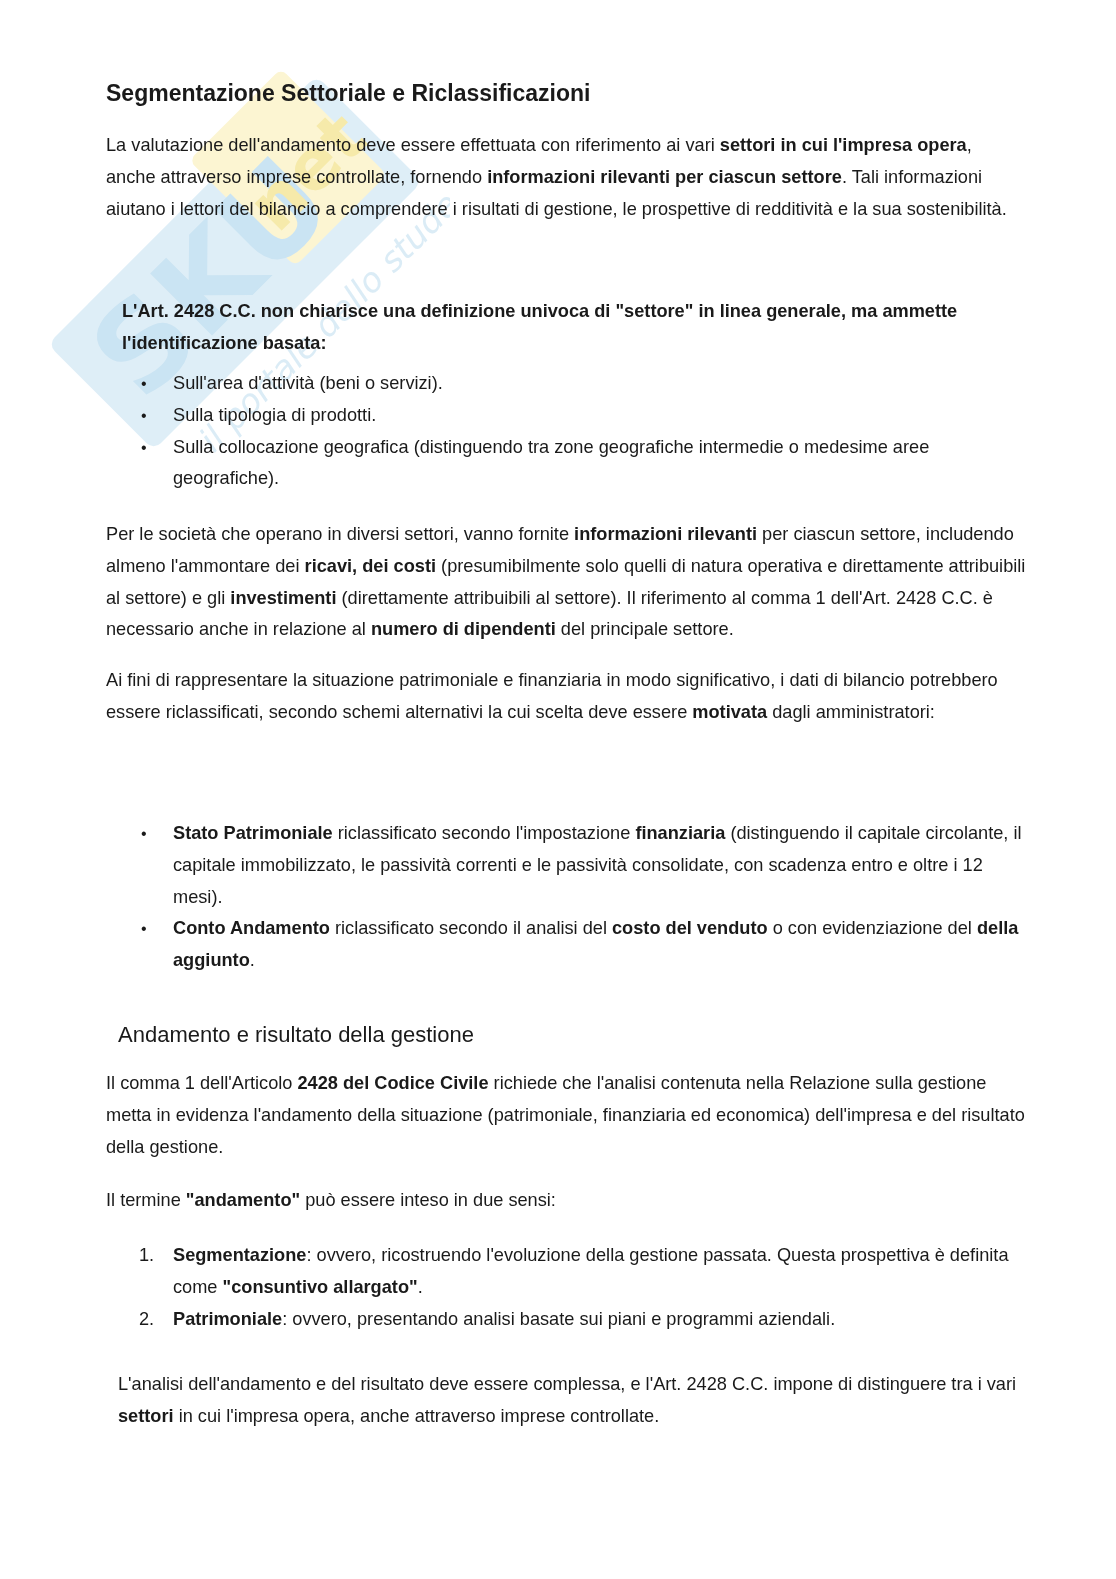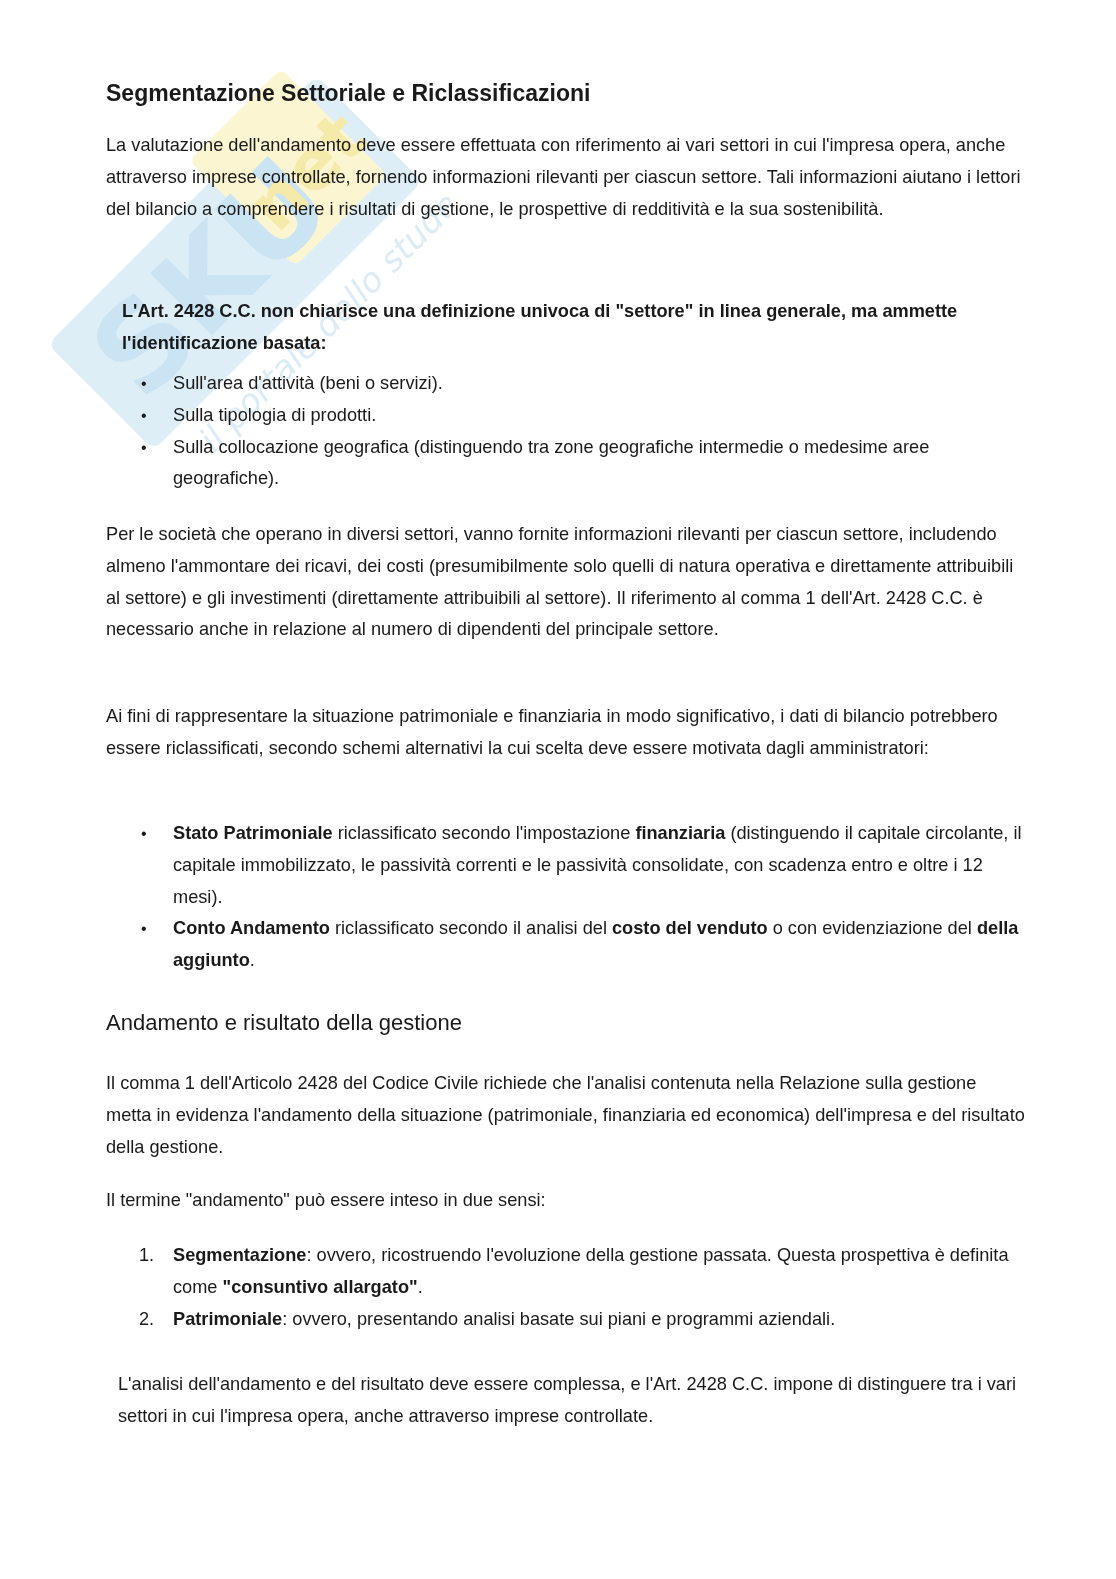--- a/index.html
+++ b/index.html
@@ -40,21 +40,21 @@
       line-height: 26px;
       white-space: nowrap;
     }
     .para {
       position: absolute;
       left: 0;
       width: 920px;
       font-size: 18.2px;
       line-height: 31.8px;
     }
-    .para b { font-weight: normal; }
+    .para b { font-weight: bold; }
     .list {
       position: absolute;
       left: 0;
       width: 920px;
       margin: 0;
       padding: 0;
       list-style: none;
       font-size: 18.2px;
       line-height: 31.8px;
     }
@@ -108,28 +108,28 @@
   <p class="para" style="top:280px; margin:16px;font-weight:bold;"><span>L'Art. 2428 C.C. non chiarisce una definizione univoca di "settore" in linea generale, ma ammette l'identificazione basata:</span></p>
 
   <ul class="list bullets" style="top:368px;">
     <li><span class="marker">•</span><span>Sull'area d'attività (beni o servizi).</span></li>
     <li><span class="marker">•</span><span>Sulla tipologia di prodotti.</span></li>
     <li><span class="marker">•</span><span>Sulla collocazione geografica (distinguendo tra zone geografiche intermedie o medesime aree geografiche).</span></li>
   </ul>
 
   <p class="para" style="top:519px; margin:0;"><span>Per le società che operano in diversi settori, vanno fornite </span><b>informazioni rilevanti</b><span> per ciascun settore, includendo almeno l'ammontare dei </span><b>ricavi, dei costi</b><span> (presumibilmente solo quelli di natura operativa e direttamente attribuibili al settore) e gli </span><b>investimenti</b><span> (direttamente attribuibili al settore). Il riferimento al comma 1 dell'Art. 2428 C.C. è necessario anche in relazione al </span><b>numero di dipendenti</b><span> del principale settore.</span></p>
 
-  <p class="para" style="top:701px; margin:0;"><span>Ai fini di rappresentare la situazione patrimoniale e finanziaria in modo significativo, i dati di bilancio potrebbero essere riclassificati, secondo schemi alternativi la cui scelta deve essere </span><b>motivata</b><span> dagli amministratori:</span></p>
+  <p class="para" style="top:665px; margin:0;"><span>Ai fini di rappresentare la situazione patrimoniale e finanziaria in modo significativo, i dati di bilancio potrebbero essere riclassificati, secondo schemi alternativi la cui scelta deve essere </span><b>motivata</b><span> dagli amministratori:</span></p>
 
   <ul class="list bullets" style="top:818px;">
     <li><span class="marker">•</span><b>Stato Patrimoniale</b><span> riclassificato secondo l'impostazione </span><b>finanziaria</b><span> (distinguendo il capitale circolante, il capitale immobilizzato, le passività correnti e le passività consolidate, con scadenza entro e oltre i 12 mesi).</span></li>
     <li><span class="marker">•</span><b>Conto Andamento</b><span> riclassificato secondo il analisi del </span><b>costo del venduto</b><span> o con evidenziazione del </span><b>della aggiunto</b><span>.</span></li>
   </ul>
 
-  <h2 class="heading2" style="margin:0; font-weight:normal;">Andamento e risultato della gestione</h2>
+  <h2 class="heading2" style="margin:12px; font-weight:normal;">Andamento e risultato della gestione</h2>
 
   <p class="para" style="top:1068px; margin:0;"><span>Il comma 1 dell'Articolo </span><b>2428 del Codice Civile</b><span> richiede che l'analisi contenuta nella Relazione sulla gestione metta in evidenza l'andamento della situazione (patrimoniale, finanziaria ed economica) dell'impresa e del risultato della gestione.</span></p>
 
   <p class="para" style="top:1185px; margin:0;"><span>Il termine </span><b>"andamento"</b><span> può essere inteso in due sensi:</span></p>
 
   <ol class="list numbers" style="top:1240px;">
     <li><span class="marker">1.</span><b>Segmentazione</b><span>: ovvero, ricostruendo l'evoluzione della gestione passata. Questa prospettiva è definita come </span><b>"consuntivo allargato"</b><span>.</span></li>
     <li><span class="marker">2.</span><b>Patrimoniale</b><span>: ovvero, presentando analisi basate sui piani e programmi aziendali.</span></li>
   </ol>
 

